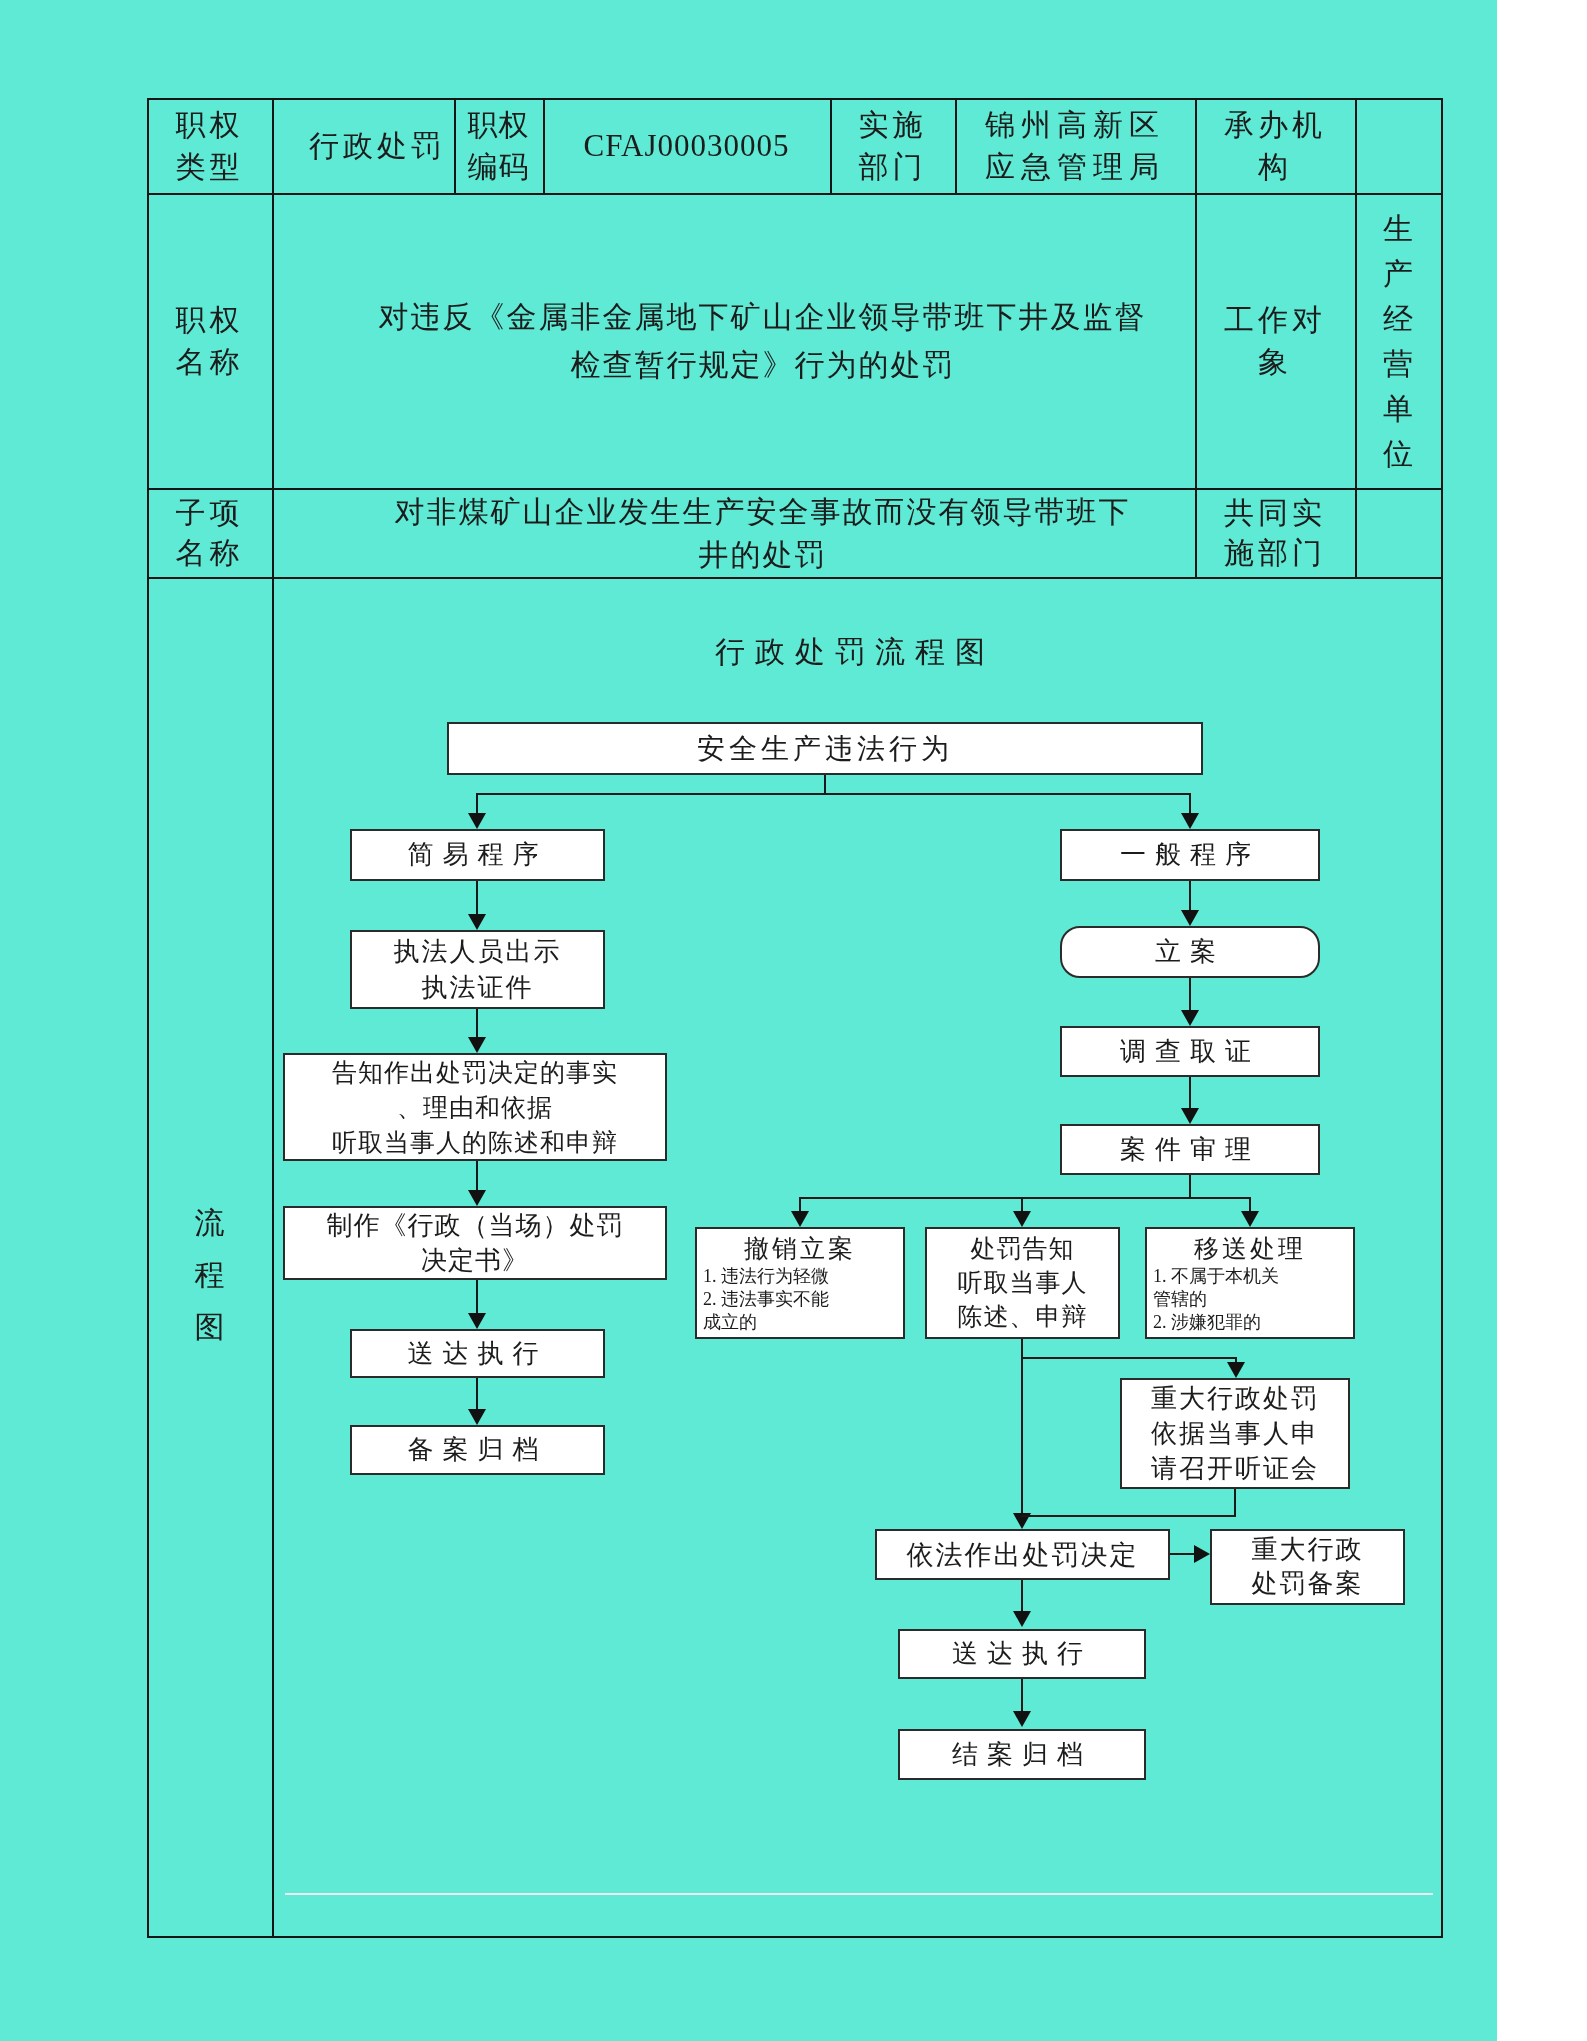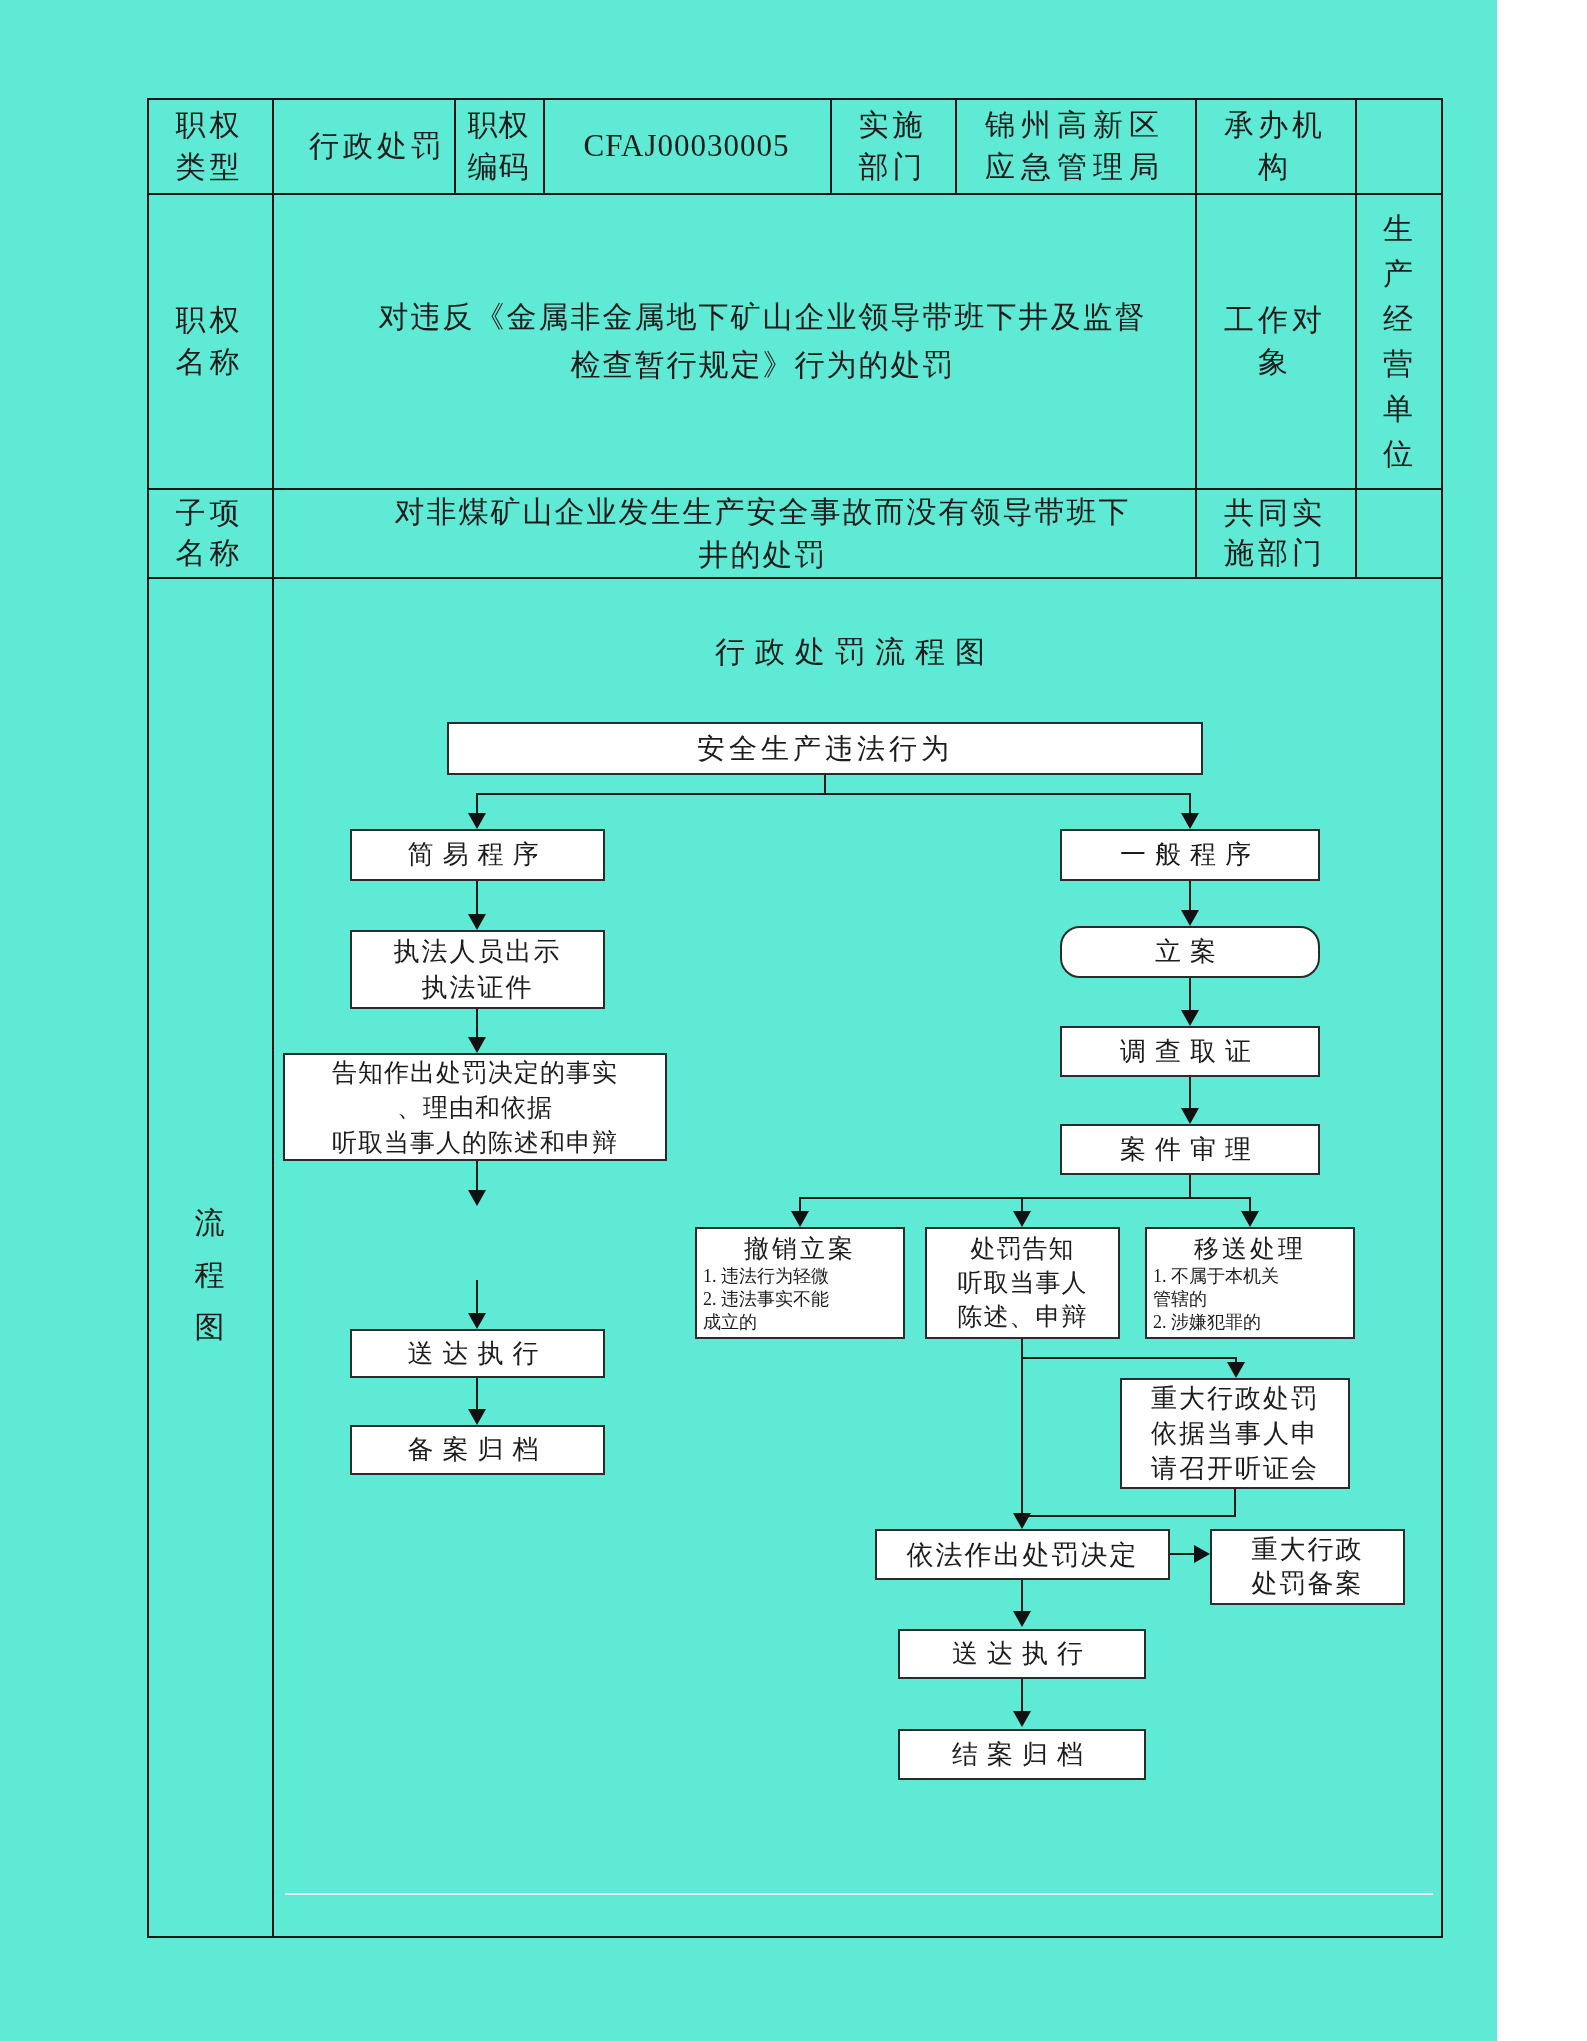--- a/index.html
+++ b/index.html
@@ -108,20 +108,22 @@
   <div class="adown" style="left:468px;top:914px;"></div>
   <div class="fbox f26" style="left:350px;top:930px;width:255px;height:79px;">执法人员出示
 执法证件</div>
   <div class="cline" style="left:476px;top:1009px;width:2px;height:30px;"></div>
   <div class="adown" style="left:468px;top:1037px;"></div>
   <div class="fbox f25" style="left:283px;top:1053px;width:384px;height:108px;">告知作出处罚决定的事实
 、理由和依据
 听取当事人的陈述和申辩</div>
   <div class="cline" style="left:476px;top:1161px;width:2px;height:31px;"></div>
   <div class="adown" style="left:468px;top:1190px;"></div>
+  <div class="fbox f25" style="left:283px;top:1206px;width:384px;height:74px;font-size:26px;">制作《行政（当场）处罚
+决定书》</div>
   <div class="cline" style="left:476px;top:1280px;width:2px;height:35px;"></div>
   <div class="adown" style="left:468px;top:1313px;"></div>
   <div class="fbox f26 spaced" style="left:350px;top:1329px;width:255px;height:49px;">送达执行</div>
   <div class="cline" style="left:476px;top:1378px;width:2px;height:33px;"></div>
   <div class="adown" style="left:468px;top:1409px;"></div>
   <div class="fbox f26 spaced" style="left:350px;top:1425px;width:255px;height:50px;">备案归档</div>
 
   <div class="fbox f26 spaced" style="left:1060px;top:829px;width:260px;height:52px;">一般程序</div>
   <div class="cline" style="left:1189px;top:881px;width:2px;height:31px;"></div>
   <div class="adown" style="left:1181px;top:910px;"></div>

